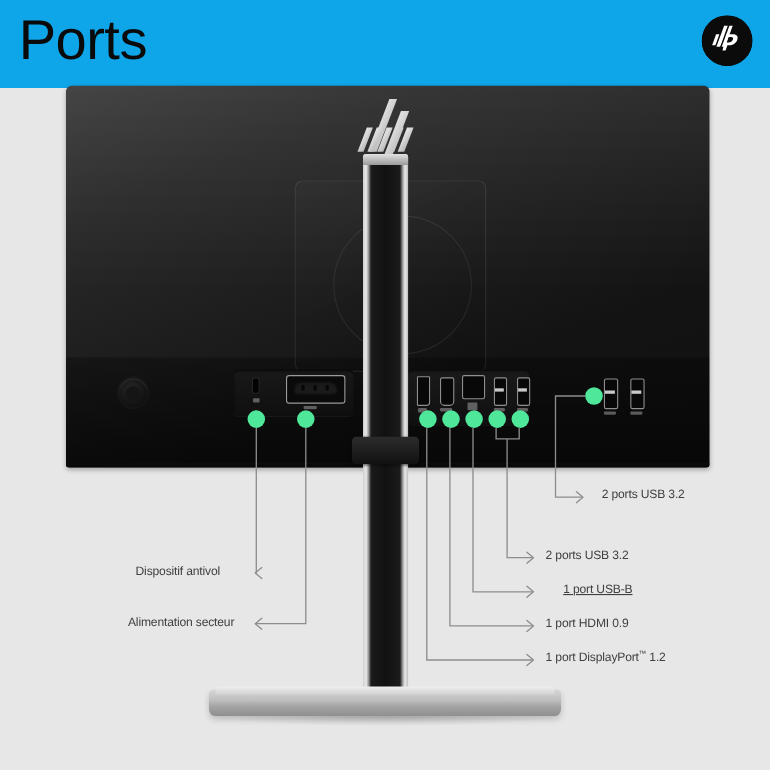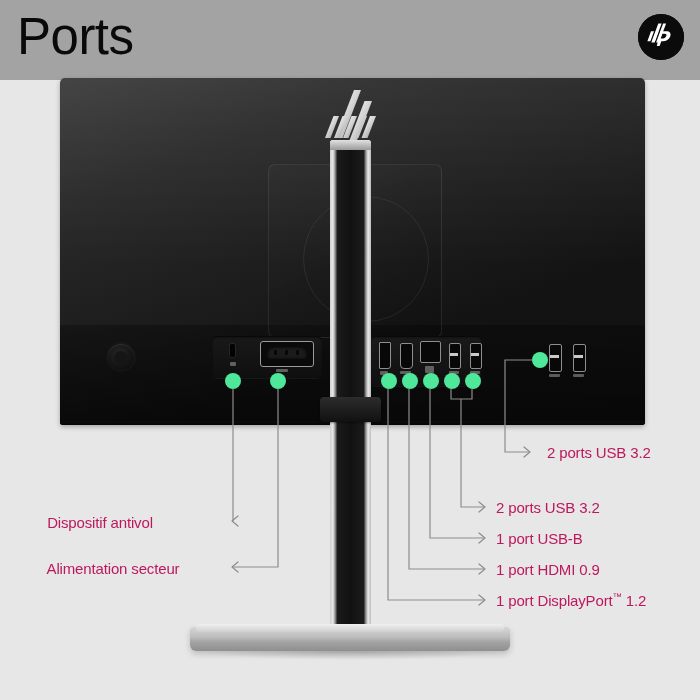--- a/index.html
+++ b/index.html
@@ -16,21 +16,21 @@
     background: #e7e7e7;
     font-family: "Liberation Sans", sans-serif;
     -webkit-font-smoothing: antialiased;
   }
 
   
   #header {
     position: absolute;
     left: 0; top: 0;
     width: 700px; height: 80px;
-    background: #a3a3a3;
+    background: #0ea5e9;
   }
   #header-title {
     position: absolute;
     left: 17px; top: 2px;
     font-size: 51px;
     font-weight: 400;
     letter-spacing: -0.5px;
     color: #0a0a0a;
     line-height: 70px;
     white-space: nowrap;
@@ -233,27 +233,27 @@
     border-radius: 50%;
     background: #4fe89b;
   }
 
   
   #leaders { position: absolute; left: 0; top: 0; width: 700px; height: 700px; }
 
   
   .label {
     position: absolute;
-    font-size: 15px;
-    color: #be185d;
+    font-size: 11px;
+    color: #404040;
     white-space: nowrap;
     letter-spacing: -0.15px;
     line-height: 1;
   }
-  .label-left { text-align: center; }
+  .label-left { text-align: right; }
   .label sup {
     font-size: 0.62em;
     vertical-align: super;
     line-height: 0;
   }
 </style>
 </head>
 <body>
 
 <div id="page">
@@ -404,17 +404,17 @@
       <path d="M479 564 L485 569 L479 574"></path>
       <path d="M479 595 L485 600 L479 605"></path>
     </g>
   </svg>
 
   <div class="label label-left" style="left:0; width:200px; top:515px;">Dispositif antivol</div>
   <div class="label label-left" style="left:0; width:200px; top:561px;margin-left:13px;">Alimentation secteur</div>
 
   <div class="label" style="left:547px; top:445px;">2 ports USB 3.2</div>
   <div class="label" style="left:496px; top:500px;">2 ports USB 3.2</div>
-  <div class="label" style="left:496px; top:531px;">1 port USB-B</div>
+  <div class="label" style="left:512px; top:531px;text-decoration:underline;">1 port USB-B</div>
   <div class="label" style="left:496px; top:562px;">1 port HDMI 0.9</div>
   <div class="label" style="left:496px; top:593px;"><span>1 port DisplayPort</span><sup>™</sup><span> 1.2</span></div>
 
 </div>
 
 </body></html>

